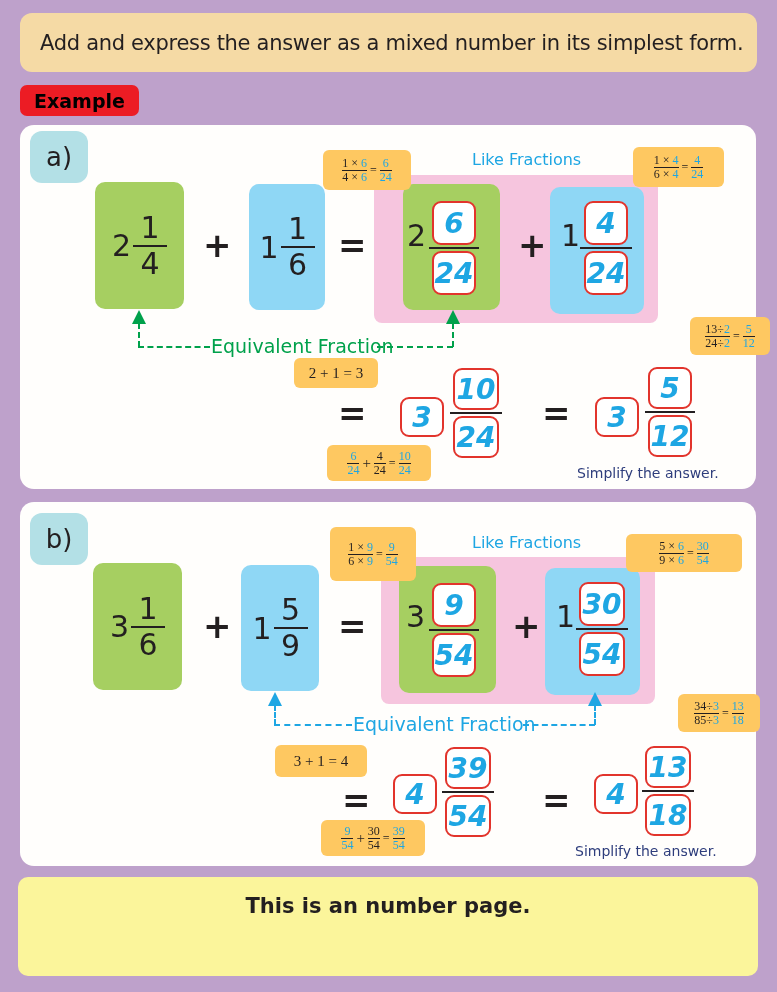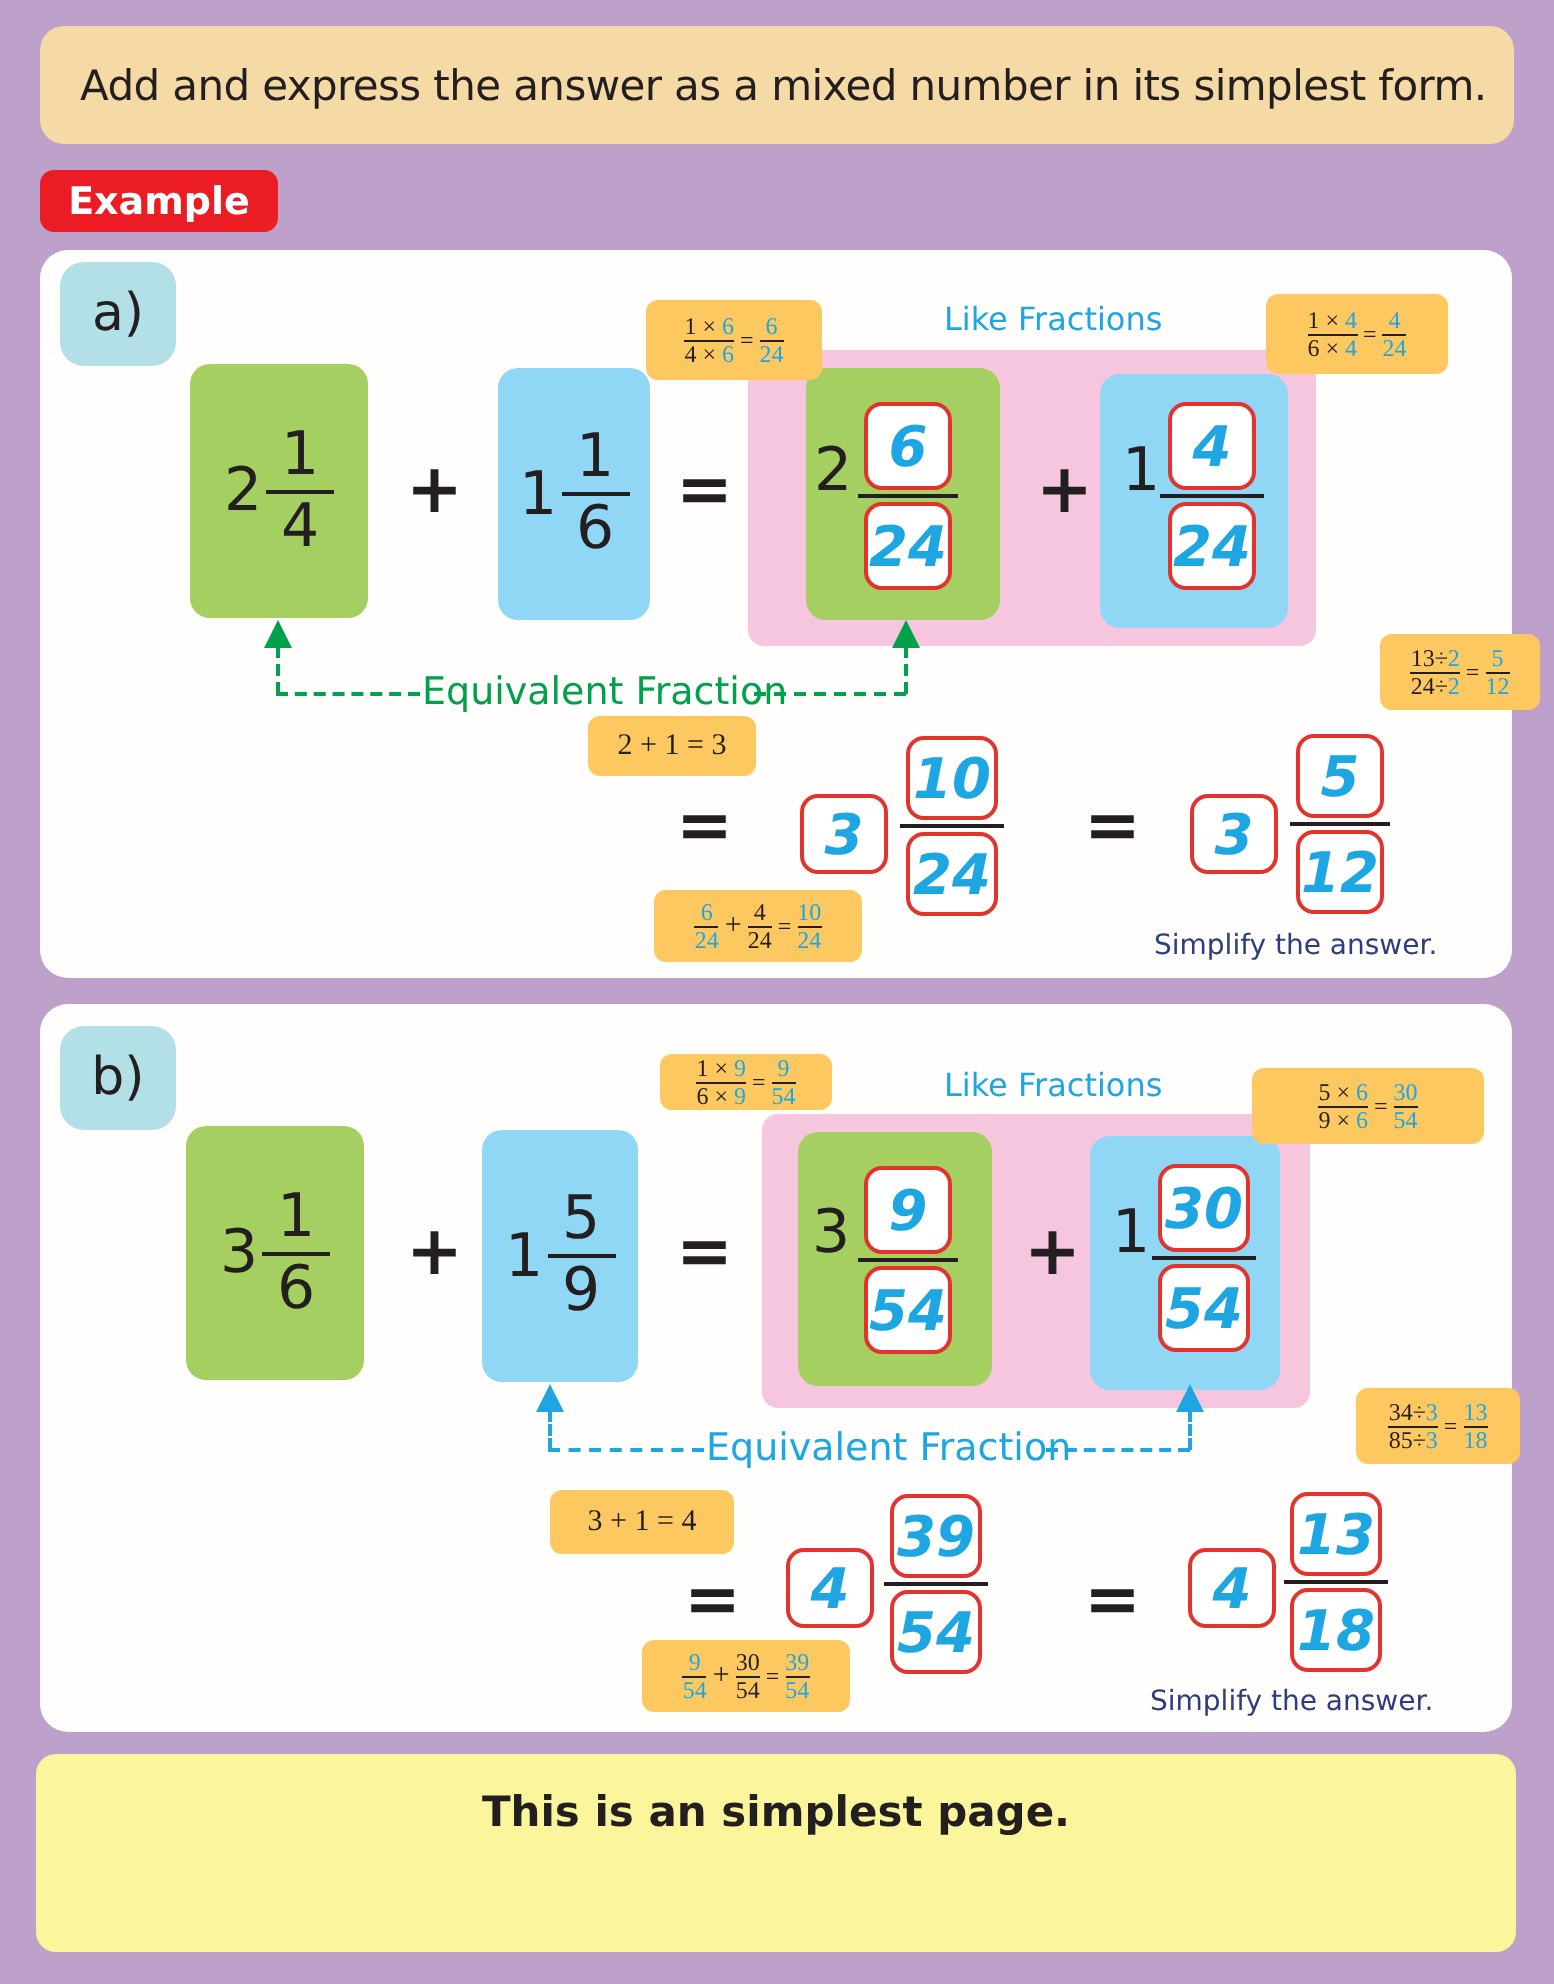--- a/index.html
+++ b/index.html
@@ -1,19 +1,19 @@
 <!DOCTYPE html>
 <html><head>
 <meta charset="utf-8">
 <style>
   * { box-sizing: border-box; margin: 0; padding: 0; }
   body { width: 777px; height: 992px; background: #bea1cb; font-family: "DejaVu Sans", sans-serif; position: relative; overflow: hidden; color: #231f20; }
   .abs { position: absolute; }
   .instr { left: 20px; top: 13px; width: 737px; height: 59px; background: #f5daa5; border-radius: 12px; font-size: 21px; display: flex; align-items: center; padding-left: 20px; letter-spacing: -0.3px; }
-  .tag { left: 20px; top: 85px; width: 119px; height: 31px; background: #ec1c24; border-radius: 7px; color: #ffffff; font-size: 19px; font-weight: bold; display: flex; align-items: center; justify-content: center; }
+  .tag { left: 20px; top: 85px; width: 119px; height: 31px; background: #ec1c24; border-radius: 7px; color: #000000; font-size: 19px; font-weight: bold; display: flex; align-items: center; justify-content: center; }
   .panel { left: 20px; width: 736px; background: #fffefc; border-radius: 14px; }
   .lab { width: 58px; height: 52px; background: #b3e0e6; border-radius: 12px; font-size: 26px; display: flex; align-items: center; justify-content: center; }
   .box { border-radius: 10px; display: flex; align-items: center; justify-content: center; }
   .green { background: #a6cf61; }
   .blue { background: #8fd7f5; }
   .pink { background: #f6c5de; border-radius: 8px; }
   .mixed { display: flex; align-items: center; font-size: 30px; }
   .frac { display: inline-flex; flex-direction: column; align-items: center; margin-left: 2px; }
   .frac .n, .frac .d { line-height: 34px; }
   .frac .bar { width: 34px; height: 2px; background: #231f20; }
@@ -208,21 +208,21 @@
     <div class="rbox" style="width:44px;height:44px;">54</div>
   </div>
   <div class="abs op" style="left:492px;top:104px;">+</div>
   <div class="abs" style="left:536px;top:97px;font-size:30px;">1</div>
   <div class="abs bigfrac" style="left:556px;top:80px;">
     <div class="rbox" style="width:46px;height:44px;">30</div>
     <div class="bar" style="width:52px;"></div>
     <div class="rbox" style="width:46px;height:44px;">54</div>
   </div>
 
-  <div class="abs callout" style="left:310px;top:25px;width:86px;height:28px;">
+  <div class="abs callout" style="left:310px;top:25px;width:86px;height:54px;">
     <span class="sf">
         <span><span>1 × </span><span class="bl">9</span></span>
         <span class="b"></span>
         <span><span>6 × </span><span class="bl">9</span></span>
       </span>
     <span>=</span>
     <span class="sf bl">
         <span>9</span>
         <span class="b"></span>
         <span>54</span>
@@ -295,14 +295,14 @@
     <span class="sf bl">
         <span>13</span>
         <span class="b"></span>
         <span>18</span>
       </span>
   </div>
   <div class="abs simp" style="left:555px;top:341px;">Simplify the answer.</div>
 </div>
 
 <div class="abs footer">
-  <div style="margin-top:12px;">This is an simplest page.</div>
+  <div style="margin-top:12px;">This is an number page.</div>
 </div>
 
 </body></html>

